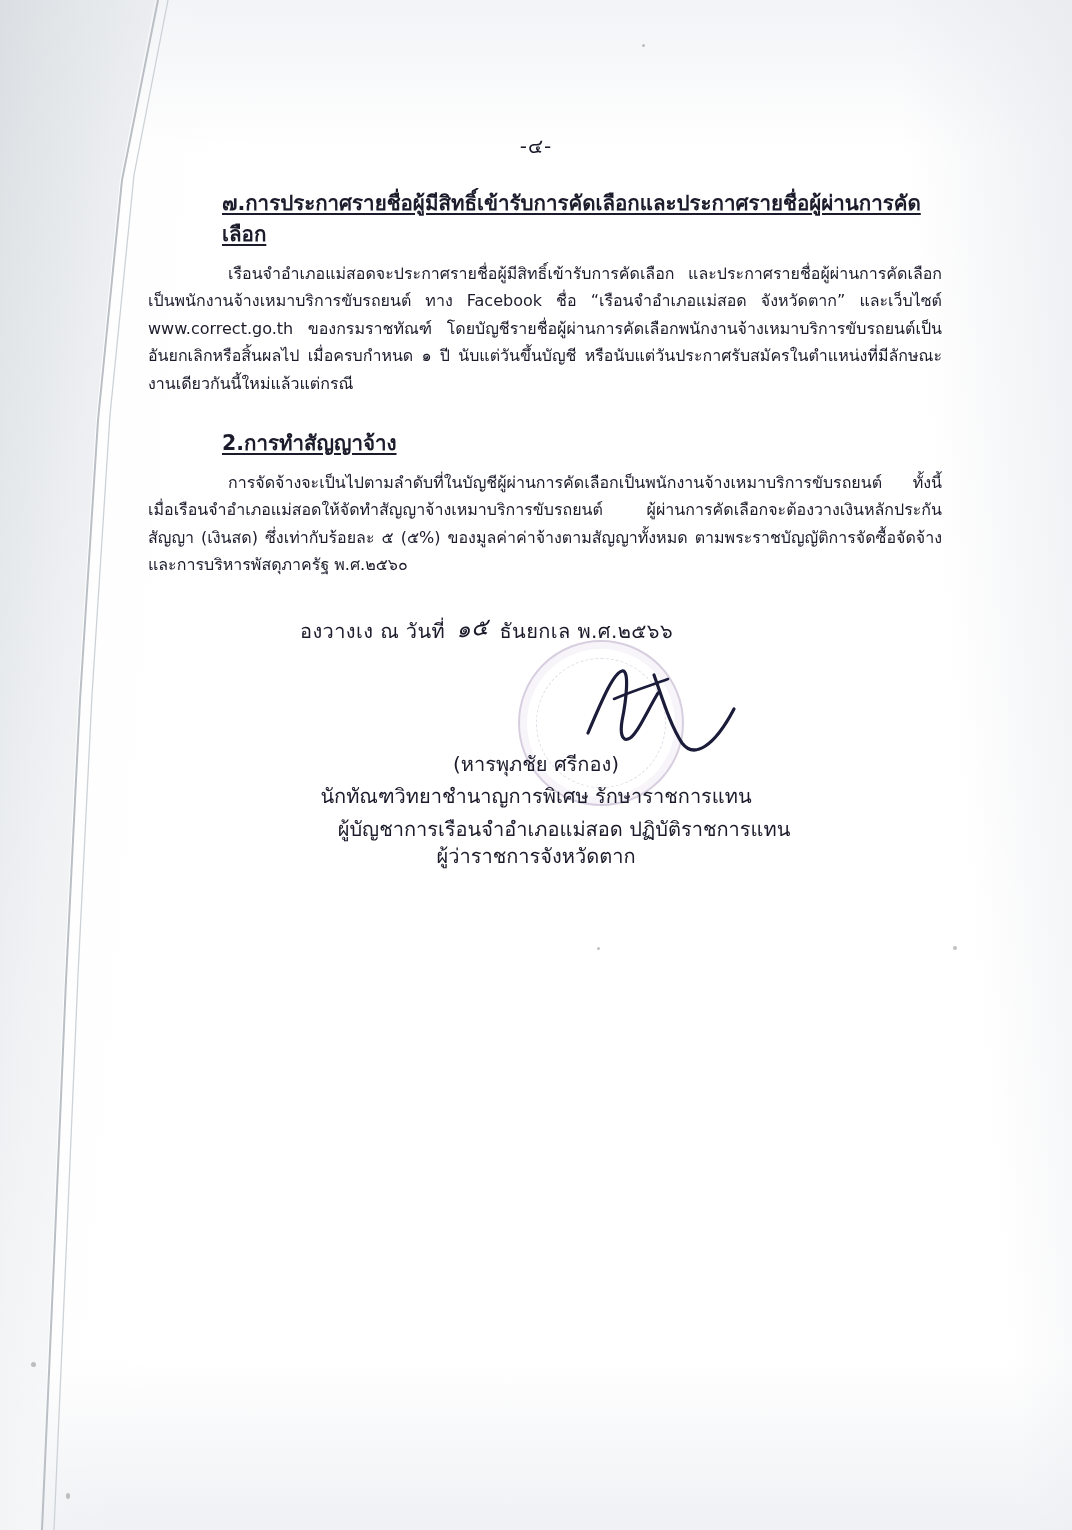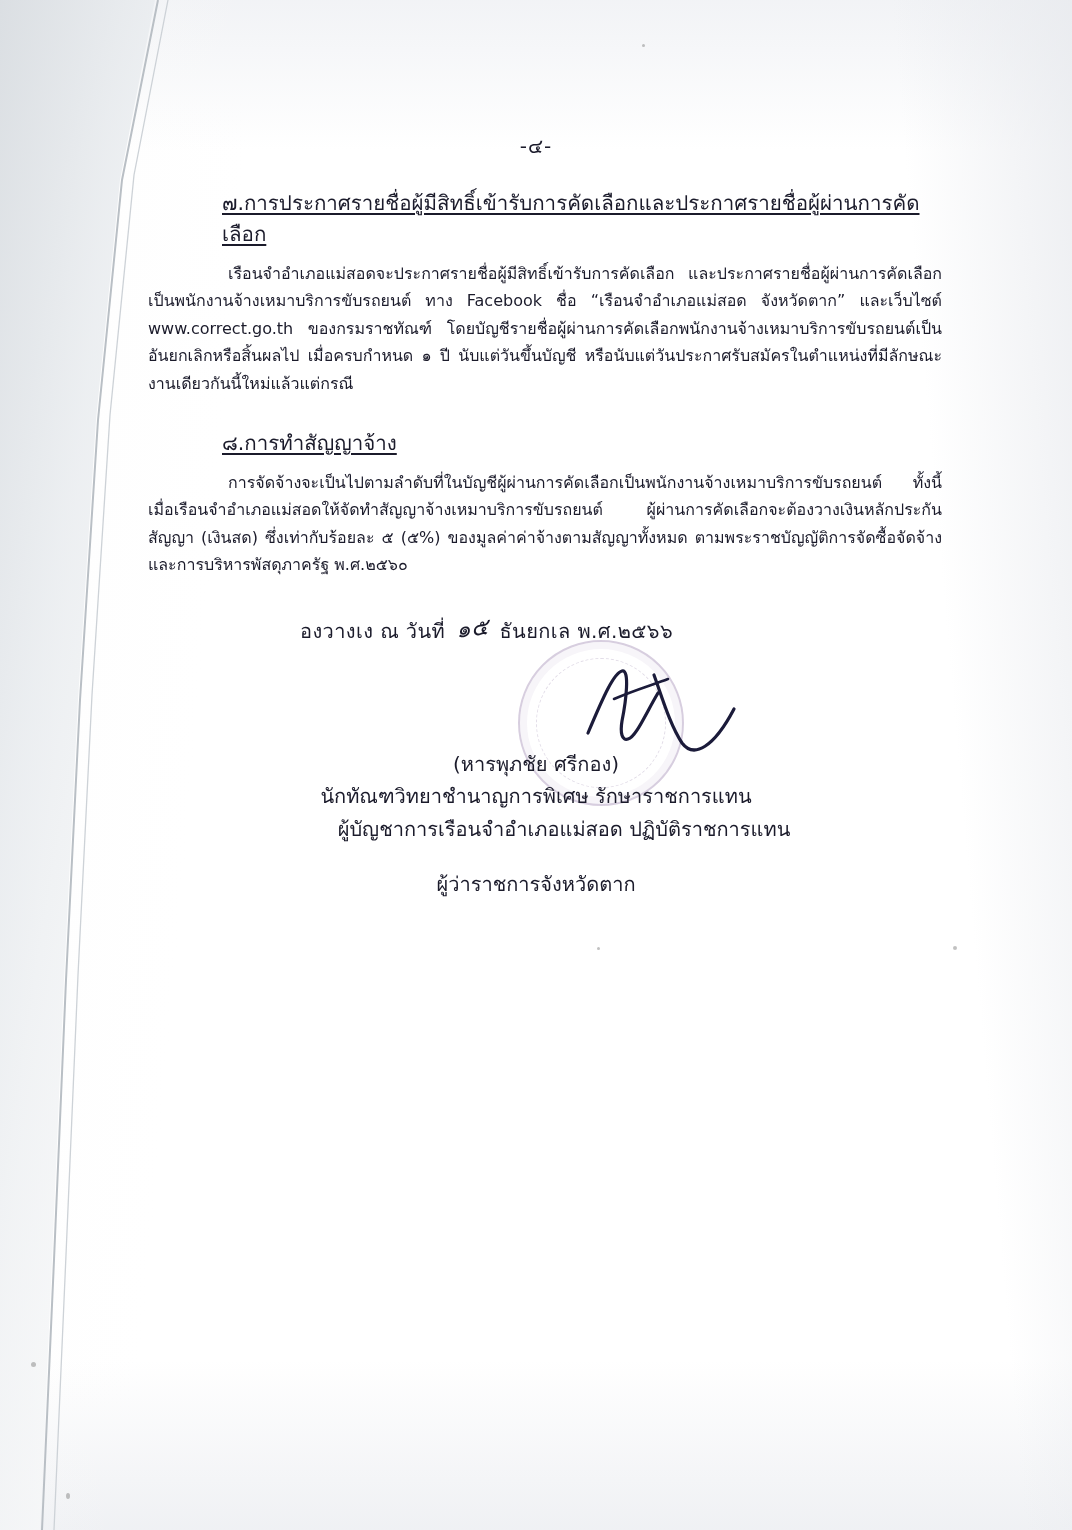--- a/index.html
+++ b/index.html
@@ -71,21 +71,21 @@
   }
 
   .block {
     position: absolute;
     left: 140px;
     width: 810px;
   }
 
   .heading {
     font-size: 20.5px;
-    font-weight: 400;
+    font-weight: 700;
     text-decoration: underline;
     text-underline-offset: 3px;
     line-height: 1.5;
   }
   .heading-indent { padding-left: 82px; }
 
   p.para {
     margin: 8px;
     font-size: 16px;
     line-height: 1.72;
@@ -140,21 +140,21 @@
   .signer {
     position: absolute;
     left: 0; width: 1072px;
     text-align: center;
     font-size: 20px;
     line-height: 1.6;
   }
   .signer-name { top: 748px; }
   .signer-l1 { top: 780px; }
   .signer-l2 { top: 813px; padding-left: 28px; }
-  .signer-l3 { top: 868px; font-family: Liberation Serif, serif; }
+  .signer-l3 { top: 840px; font-family: Liberation Serif, serif; }
 </style>
 </head>
 <body>
 
 <div class="page">
 
   <div class="paper-tint"></div>
 
   <div class="scan-edge"></div>
   <div class="scan-edge-line">
@@ -167,21 +167,21 @@
   <div class="content">
 
     <div class="page-number">-๔-</div>
 
     <div class="block" style="top:188px;">
       <div class="heading heading-indent">๗.การประกาศรายชื่อผู้มีสิทธิ์เข้ารับการคัดเลือกและประกาศรายชื่อผู้ผ่านการคัดเลือก</div>
       <p class="para indent" style="margin-top:10px;">เรือนจำอำเภอแม่สอดจะประกาศรายชื่อผู้มีสิทธิ์เข้ารับการคัดเลือก และประกาศรายชื่อผู้ผ่านการคัดเลือกเป็นพนักงานจ้างเหมาบริการขับรถยนต์ ทาง Facebook ชื่อ “เรือนจำอำเภอแม่สอด จังหวัดตาก” และเว็บไซต์ www.correct.go.th ของกรมราชทัณฑ์ โดยบัญชีรายชื่อผู้ผ่านการคัดเลือกพนักงานจ้างเหมาบริการขับรถยนต์เป็นอันยกเลิกหรือสิ้นผลไป เมื่อครบกำหนด ๑ ปี นับแต่วันขึ้นบัญชี หรือนับแต่วันประกาศรับสมัครในตำแหน่งที่มีลักษณะงานเดียวกันนี้ใหม่แล้วแต่กรณี</p>
     </div>
 
     <div class="block" style="top:428px;">
-      <div class="heading heading-indent">๘.การทำสัญญาจ้าง</div>
+      <div class="heading heading-indent">2.การทำสัญญาจ้าง</div>
       <p class="para indent" style="margin-top:10px;">การจัดจ้างจะเป็นไปตามลำดับที่ในบัญชีผู้ผ่านการคัดเลือกเป็นพนักงานจ้างเหมาบริการขับรถยนต์ ทั้งนี้ เมื่อเรือนจำอำเภอแม่สอดให้จัดทำสัญญาจ้างเหมาบริการขับรถยนต์ ผู้ผ่านการคัดเลือกจะต้องวางเงินหลักประกันสัญญา (เงินสด) ซึ่งเท่ากับร้อยละ ๕ (๕%) ของมูลค่าค่าจ้างตามสัญญาทั้งหมด ตามพระราชบัญญัติการจัดซื้อจัดจ้างและการบริหารพัสดุภาครัฐ พ.ศ.๒๕๖๐</p>
     </div>
 
     <div class="date-line">
       <span>องวางเง  ณ  วันที่</span>
       <span class="handwritten-date">๑๕</span>
       <span>ธันยกเล</span>
       <span>พ.ศ.๒๕๖๖</span>
     </div>
 

